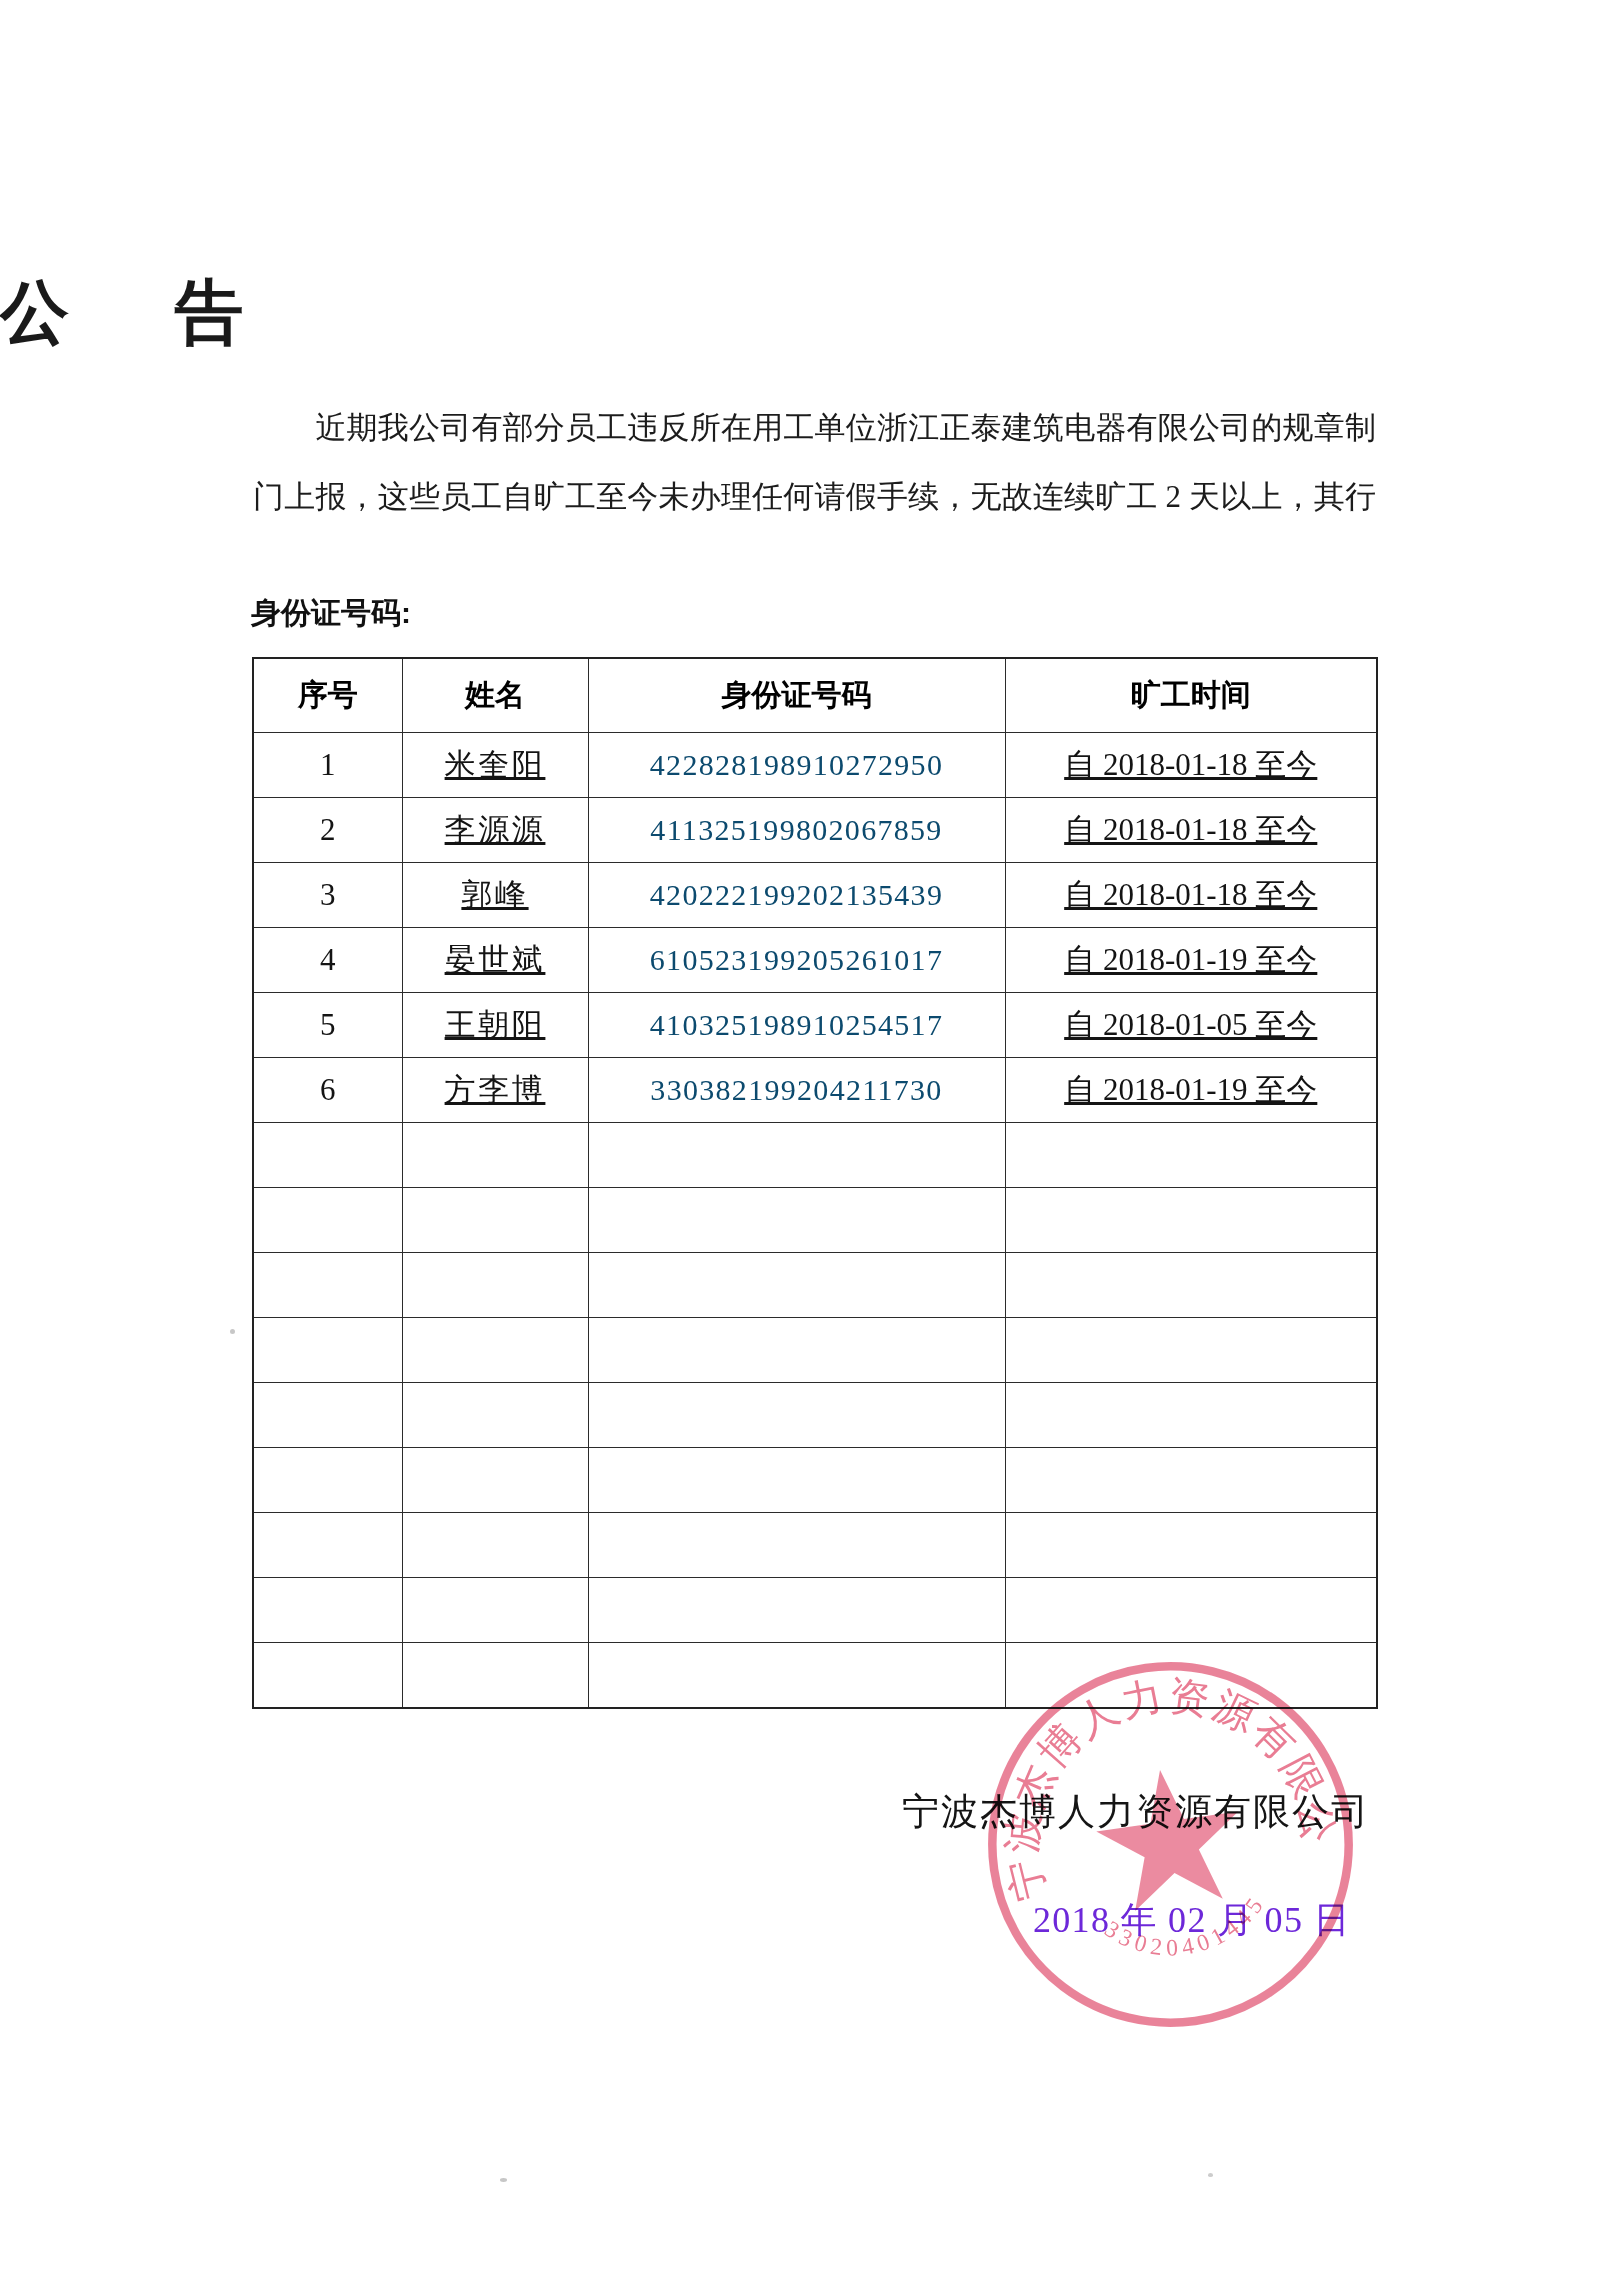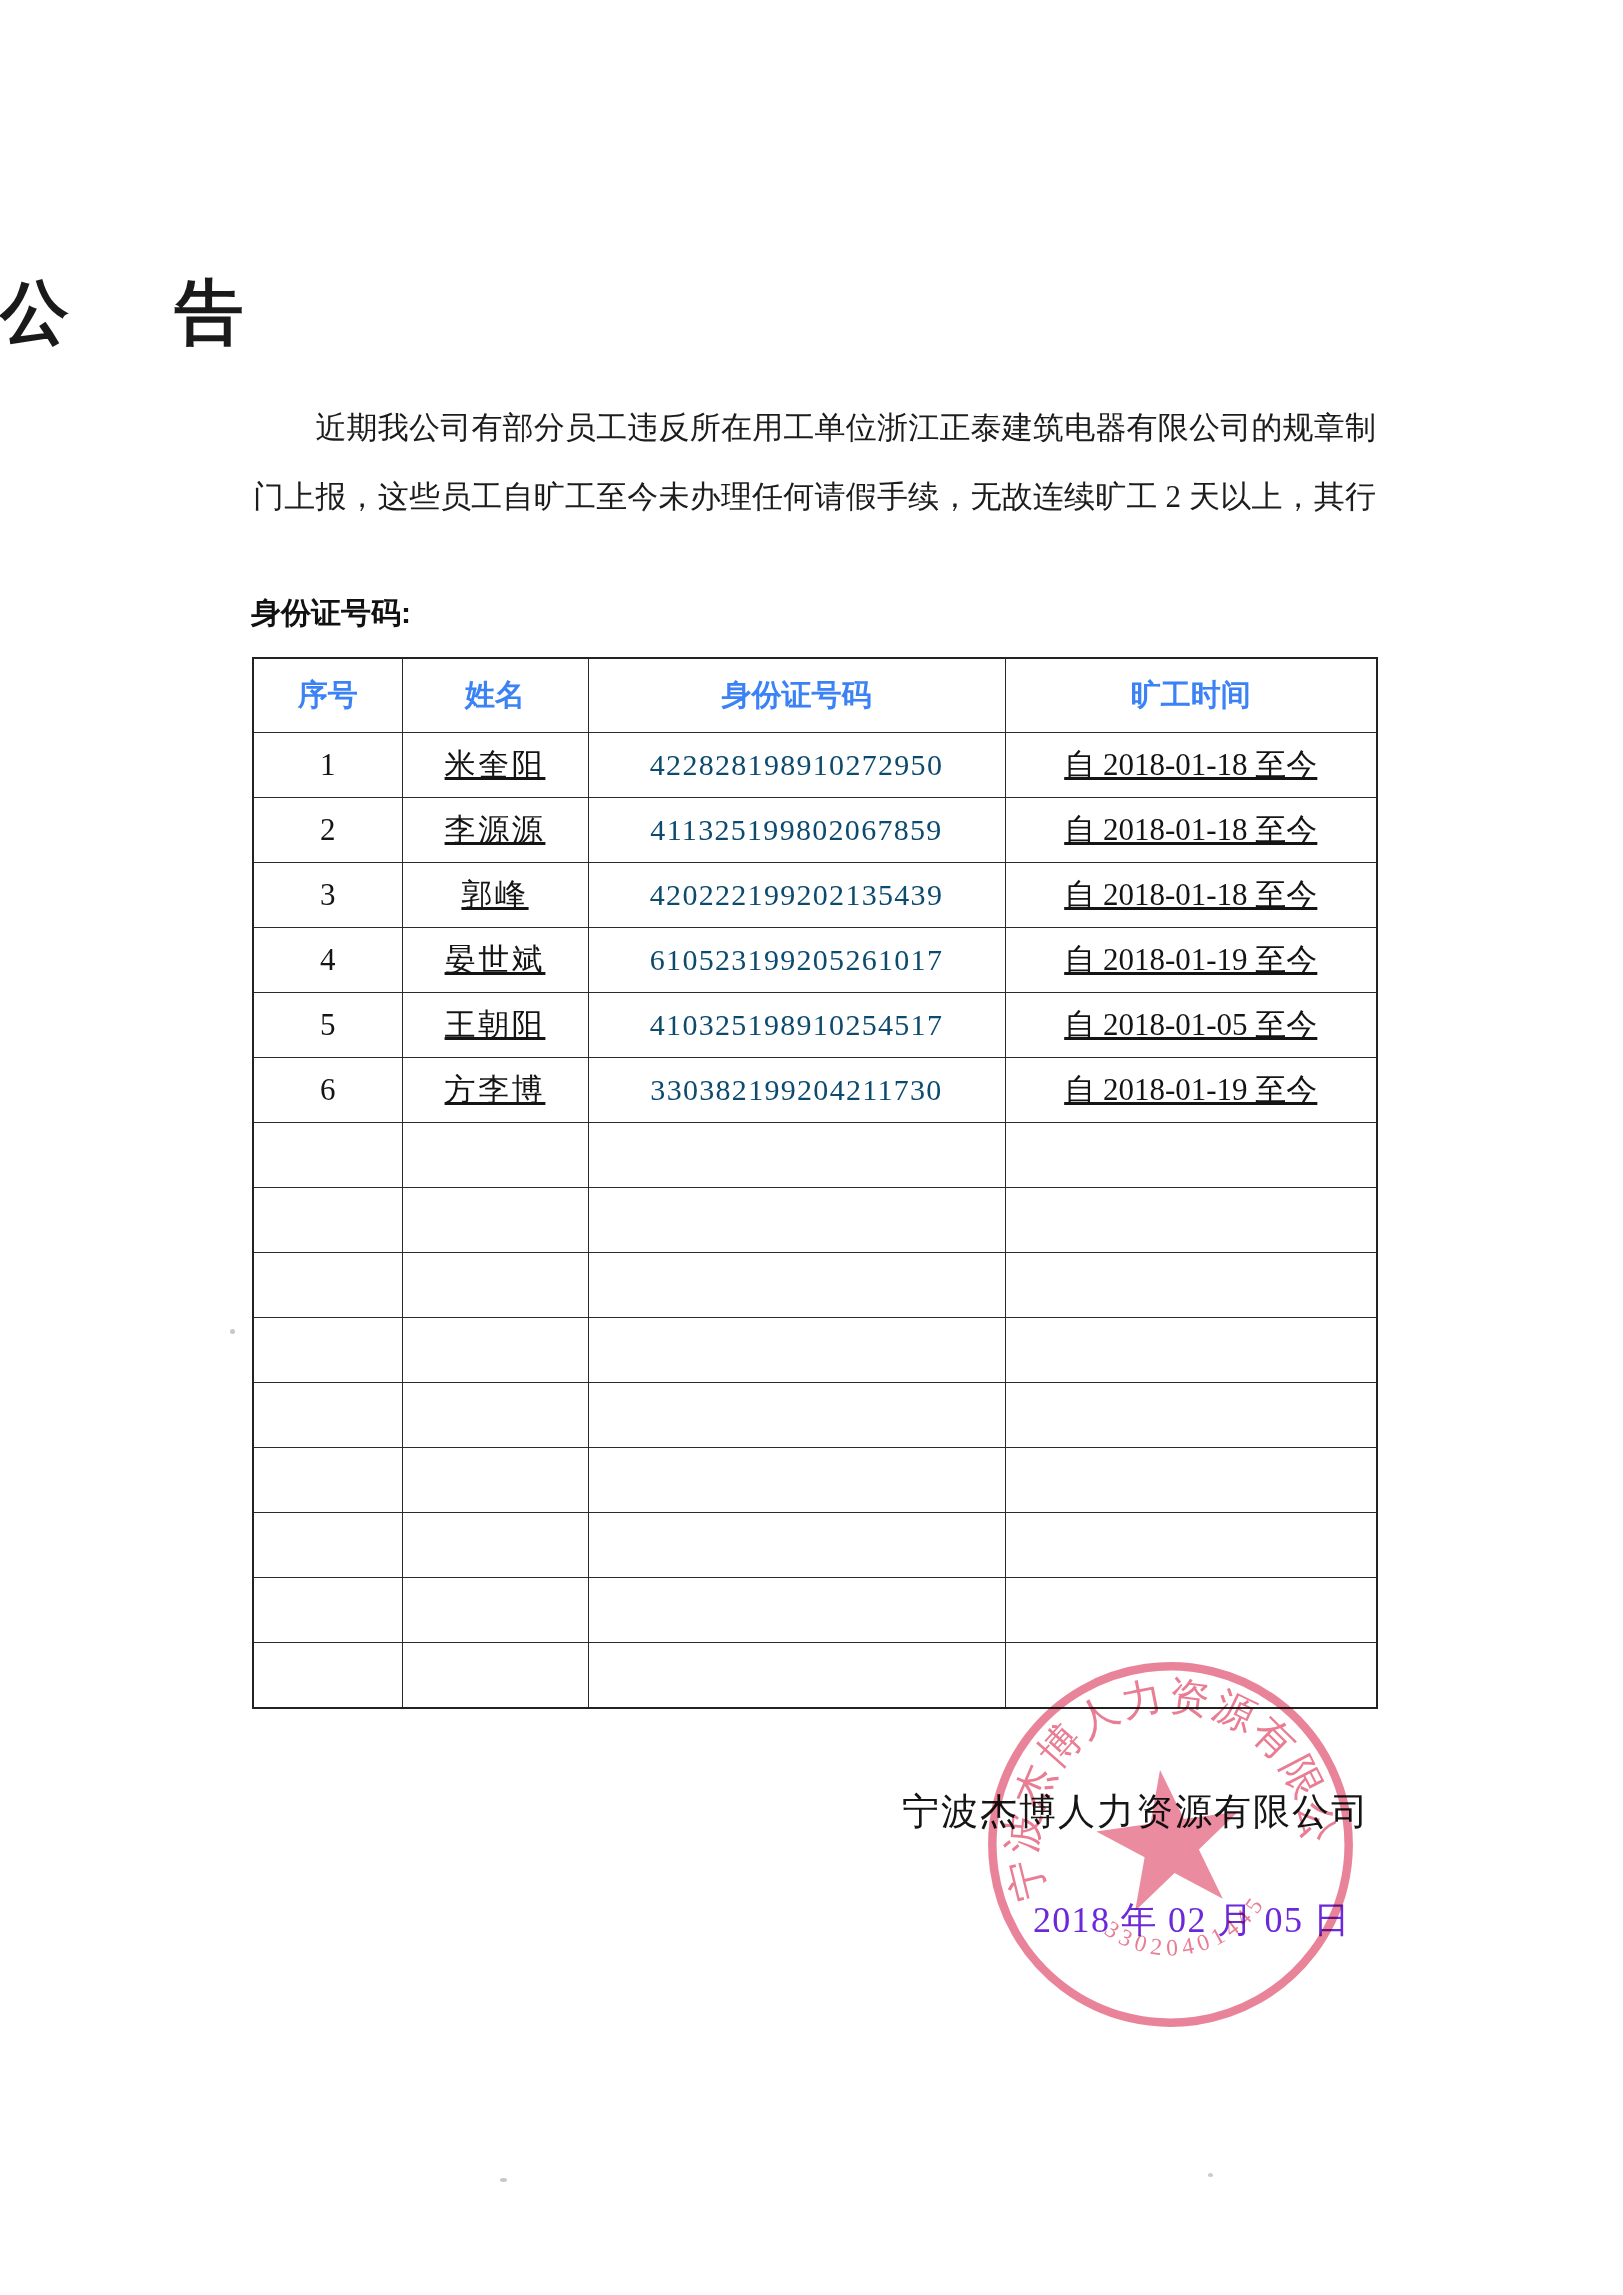--- a/index.html
+++ b/index.html
@@ -38,21 +38,21 @@
   table.roster td,table.roster th{
     border:1.3px solid #2b2b2b;
     text-align:center;vertical-align:middle;
     padding:0;
     overflow:hidden;
   }
   table.roster{border:2px solid #222;}
   tr.hdr th{
     height:73px;
     font-family:"Liberation Sans","DejaVu Sans",sans-serif;
-    font-size:30px;font-weight:bold;color:#3b82f6;
+    font-size:30px;font-weight:bold;color:#000000;
   }
   tr.data-row td{height:64px;}
   tr.empty-row td{height:64px;}
   td.c-no{font-size:31px;}
   td.c-name{font-size:31px;letter-spacing:2.6px;text-decoration:underline;}
   td.c-id{font-size:30px;letter-spacing:1.3px;color:#0c4a6e;}
   td.c-period{font-size:31px;text-decoration:underline;}
   .sig-company{
     position:absolute;left:902px;top:1787px;
     font-size:37px;letter-spacing:2px;color:#151515;

